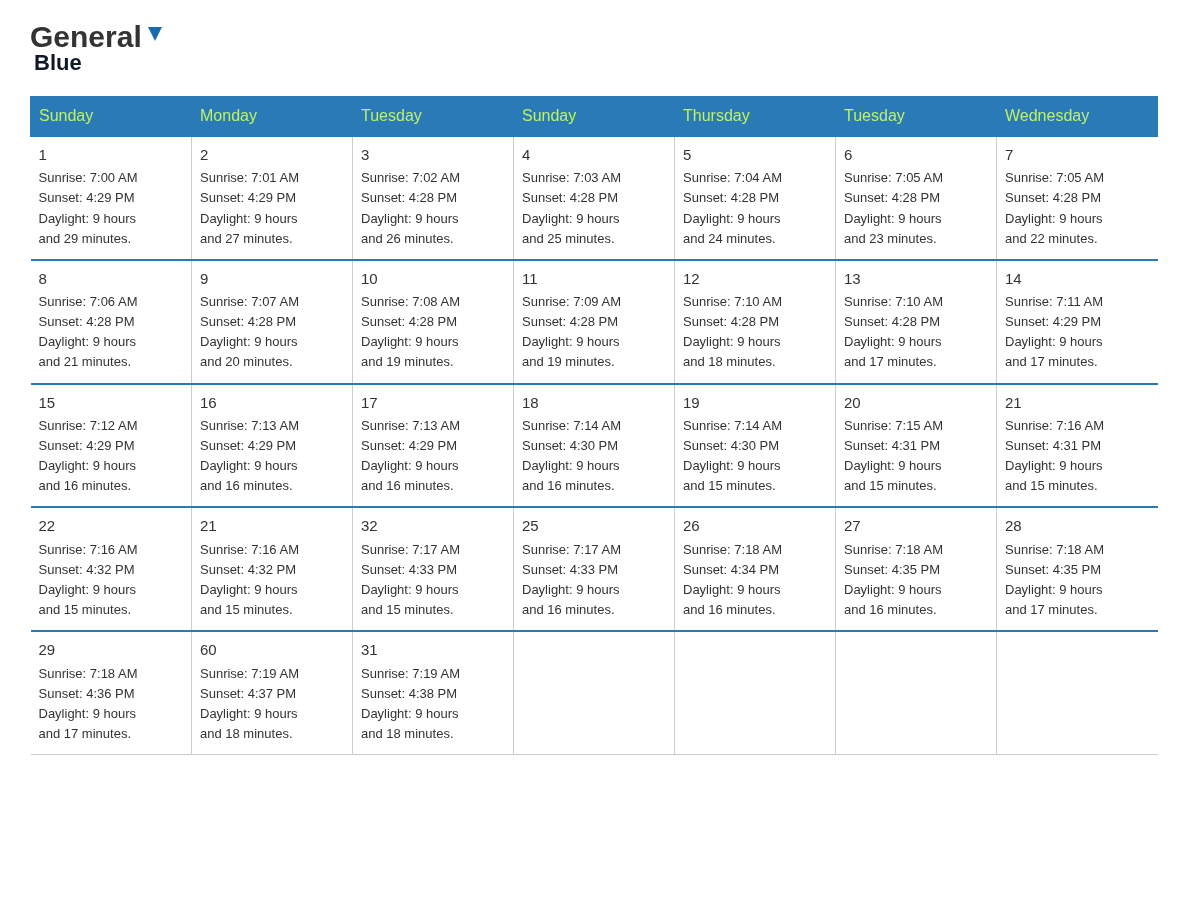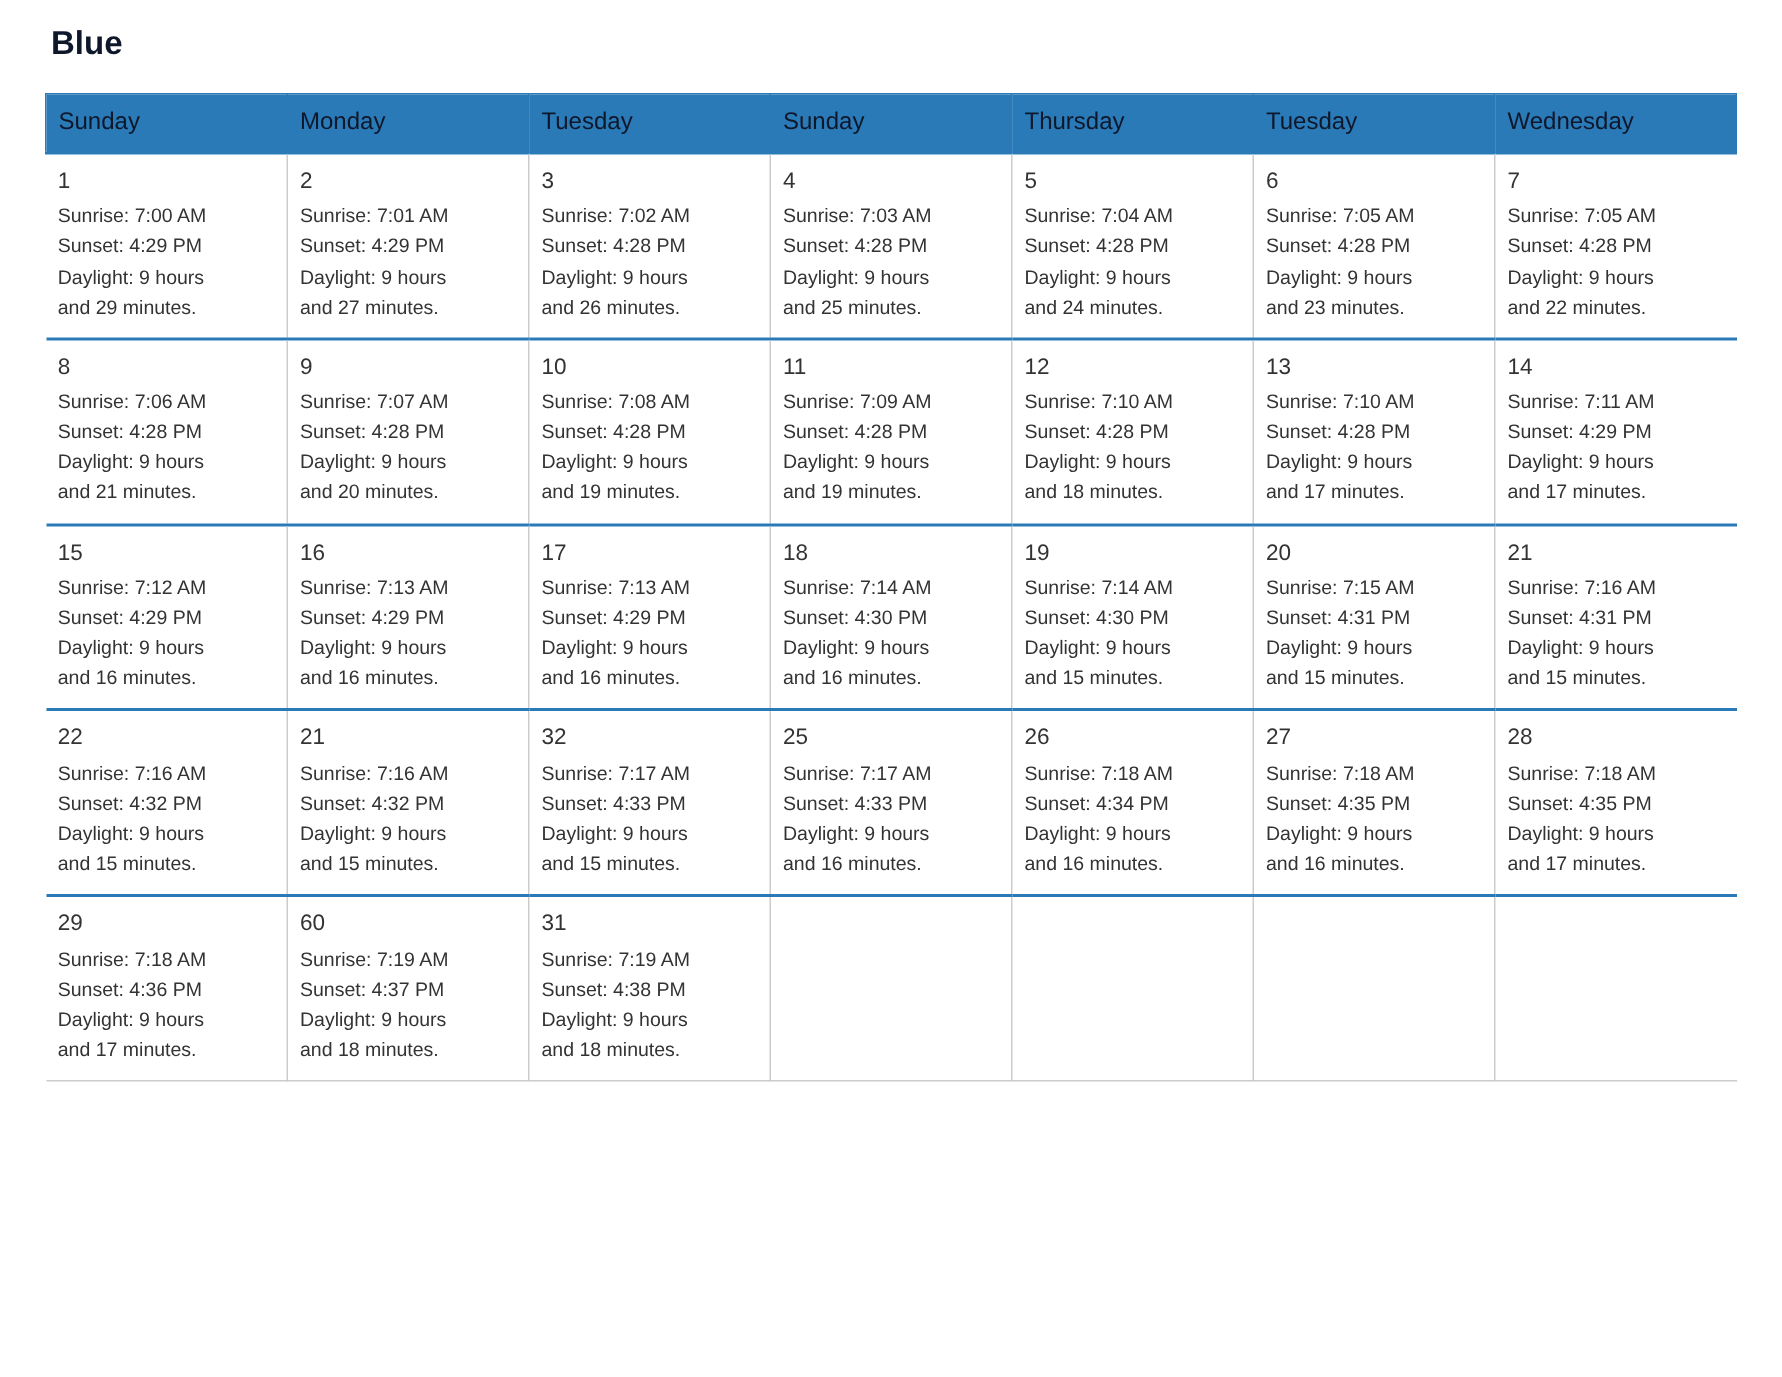--- a/index.html
+++ b/index.html
@@ -35,21 +35,21 @@
       color: #444;
       margin-top: 4px;
     }
     table {
       width: 100%;
       border-collapse: collapse;
       table-layout: fixed;
     }
     thead tr th {
       background-color: #2a7ab8;
-      color: #0f172a;
+      color: #bef264;
       font-size: 16px;
       font-weight: normal;
       padding: 10px 8px;
       text-align: left;
       border: 1px solid #2a7ab8;
     }
     tbody tr td {
       vertical-align: top;
       padding: 6px 8px 10px 8px;
       font-size: 13px;
@@ -87,20 +87,28 @@
     }
     .logo-arrow svg {
       display: block;
     }
   </style>
 </head>
 <body>
 
 <div class="header">
   <div class="logo">
+    <div class="logo-row">
+      <span class="logo-general">General</span>
+      <span class="logo-arrow">
+        <svg width="22" height="22" viewBox="0 0 22 22">
+          <polygon points="4,4 18,4 11,18" fill="#1a6bab"></polygon>
+        </svg>
+      </span>
+    </div>
     <div style="color:#0f172a; font-size:22px; font-weight:bold; margin-top:-4px; margin-left:4px;">Blue</div>
   </div>
   <div class="title-area">
   </div>
 </div>
 
 <table>
   <thead>
     <tr>
     <th>Sunday</th>

